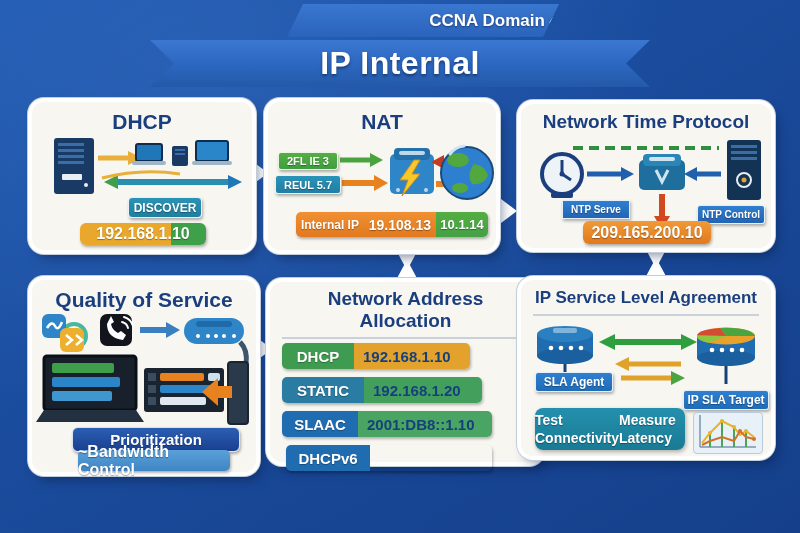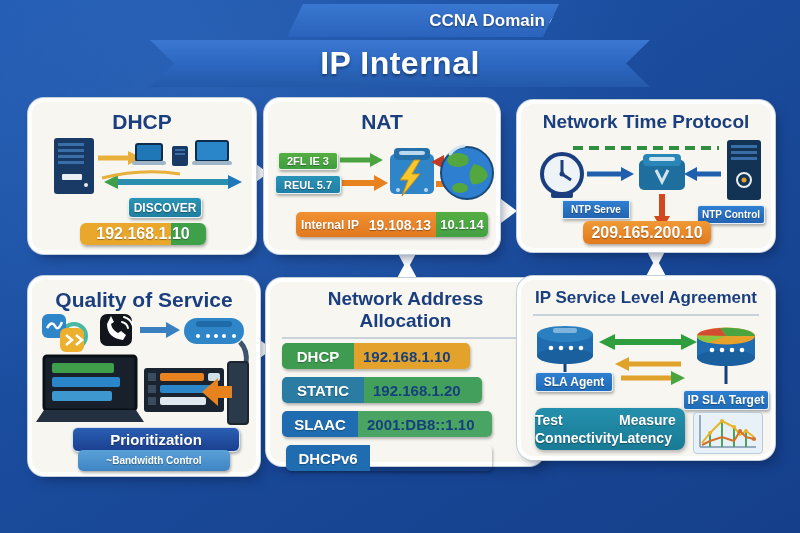--- a/index.html
+++ b/index.html
@@ -81,21 +81,21 @@
   .ntp-clock-badge { left:12px; top:96px; width:66px; height:17px; font-size:10px;
     background:linear-gradient(#2f7fd0,#2364b4); border:1px solid #e6eef8; border-radius:0;margin-left:29px; }
   .ntp-server-badge { left:176px; top:101px; width:66px; height:17px; font-size:10px;
     background:linear-gradient(#2f7fd0,#2364b4); border:1px solid #e6eef8; border-radius:3px; }
   .ntp-ip { left:62px; top:117px; width:128px; height:23px; font-size:16px; border-radius:6px;
     background:linear-gradient(#f09a36,#e2791d); }
   
   #panel-qos h2 { top:8px; font-size:21px; }
   .qos-b1 { left:40px; top:147px; width:166px; height:23px; font-size:15px; border-radius:6px;
     background:linear-gradient(#2a5fb4,#1b3f8f); border:1px solid #d7e2f2; }
-  .qos-b2 { left:46px; top:170px; width:152px; height:21px; font-size:10px; border-radius:5px;
+  .qos-b2 { left:46px; top:170px; width:152px; height:21px; font-size:16px; border-radius:5px;
     background:linear-gradient(#5aa0d8,#3f85c4); }
   
   #panel-naa h2 { top:6px; font-size:19px; line-height:22px; }
   .naa-div { position:absolute; left:12px; right:12px; top:55px; height:2px; background:#c9d2da; }
   .naa-row { position:absolute; height:26px; display:flex; align-items:stretch;
     border-radius:5px; overflow:hidden; box-shadow:1px 2px 3px rgba(0,0,0,.28); }
   .naa-row .lab { display:flex; align-items:center; justify-content:center;
     color:#fff; font-weight:bold; font-size:15px; text-shadow:0 1px 1px rgba(0,0,0,.3); }
   .naa-row .val { flex:1; display:flex; align-items:center; padding-left:9px;
     color:#16407c; font-weight:bold; font-size:15px; }

